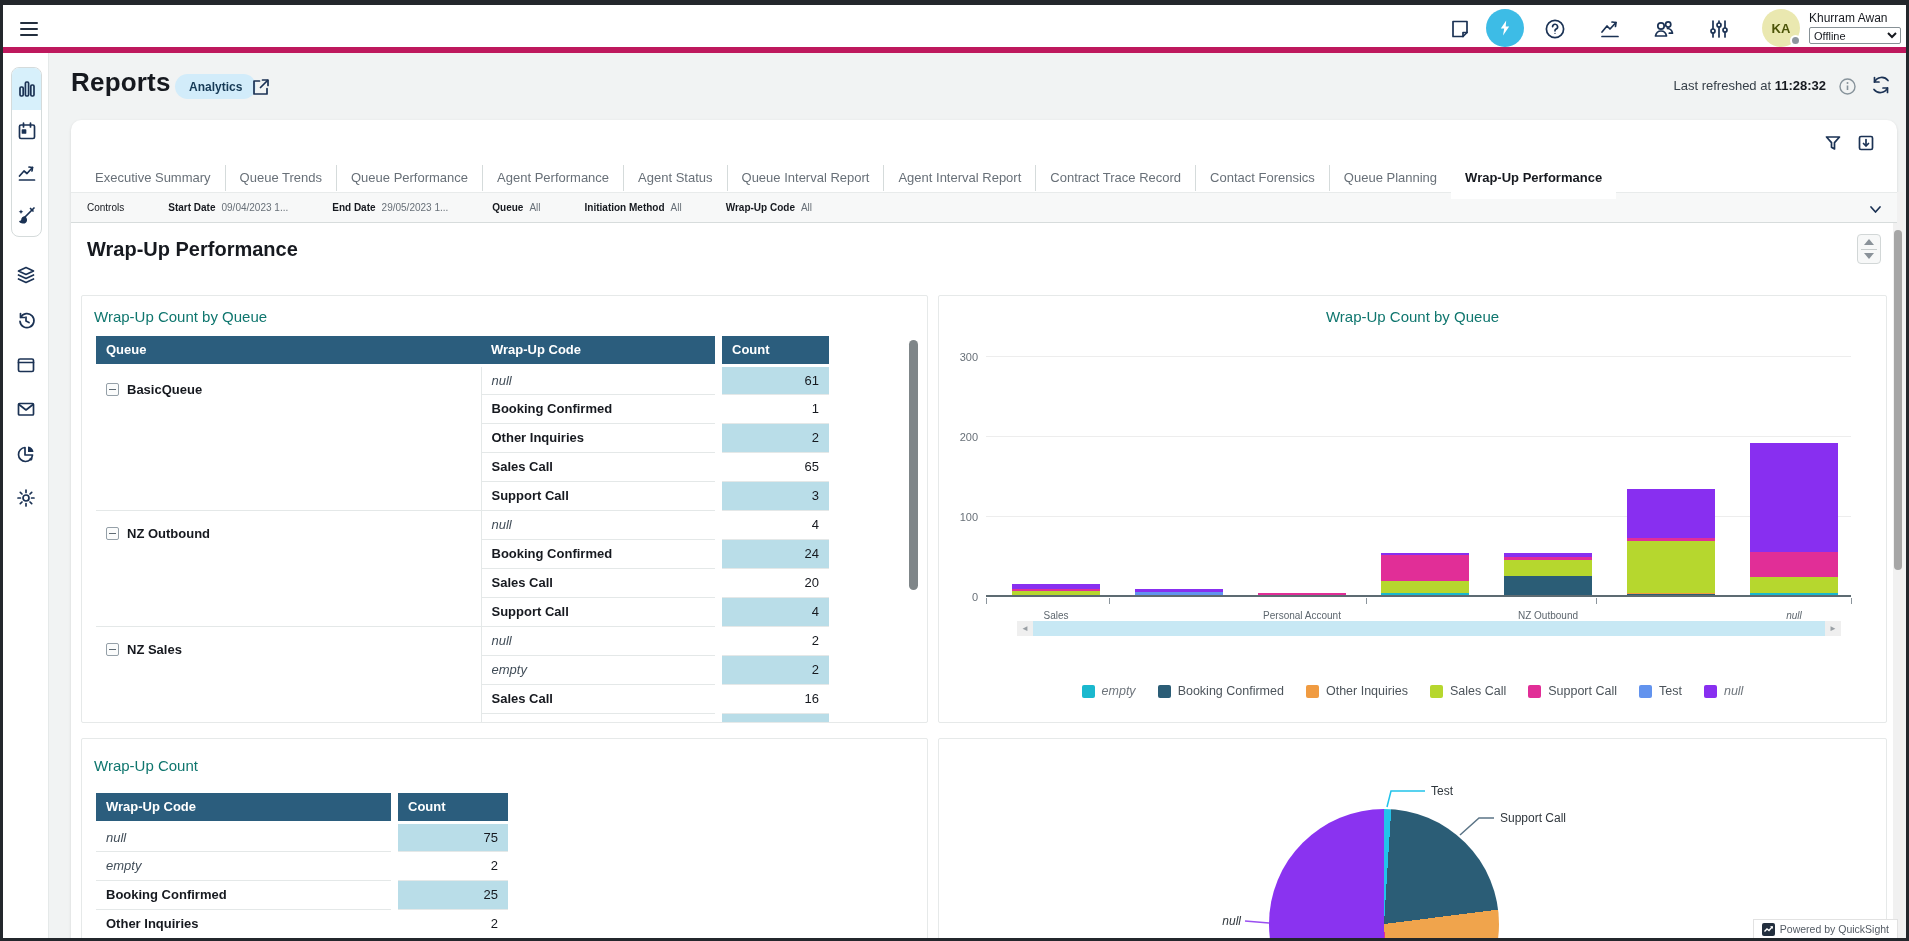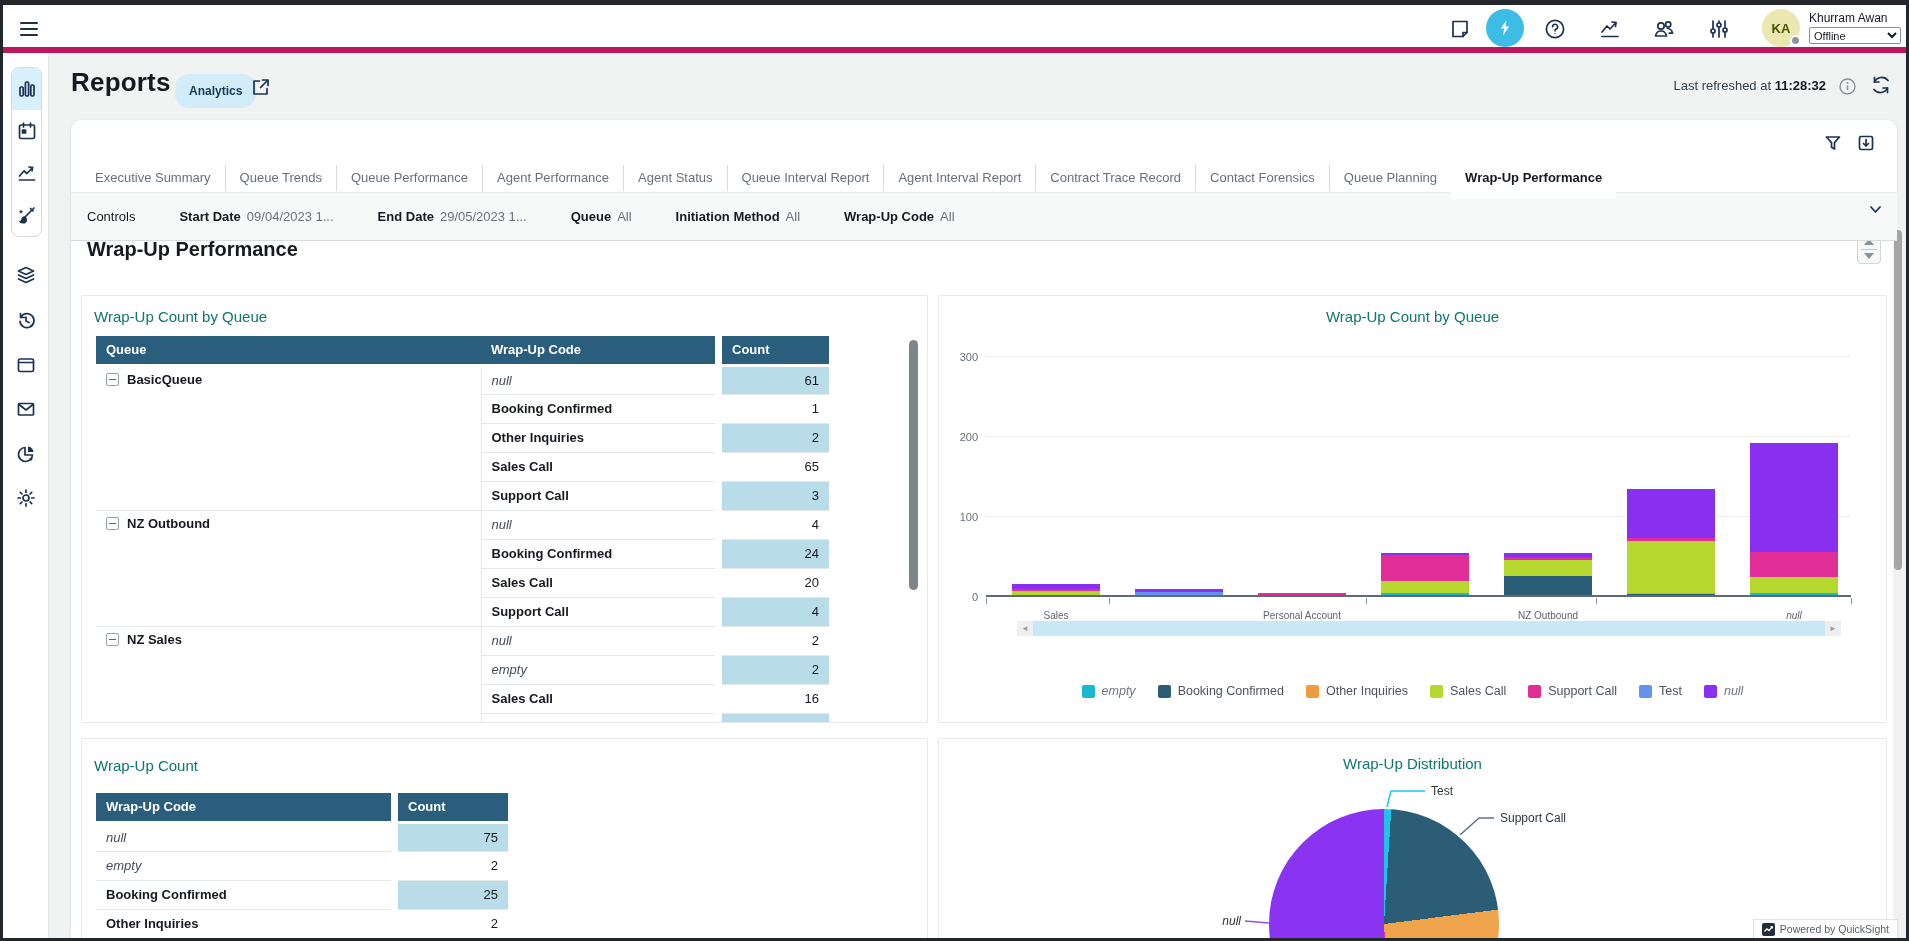--- a/index.html
+++ b/index.html
@@ -23,34 +23,34 @@
 
   
   .sidebar{position:absolute;left:0;top:48px;width:46px;bottom:0;background:#fff;border-right:1px solid #e5e9e9;z-index:7}
   .side-group{position:absolute;left:8px;top:14px;width:31px;border:1px solid #d5dbdb;border-radius:8px;background:#fff;overflow:hidden}
   .side-item{width:100%;height:42px;display:flex;align-items:center;justify-content:center;cursor:pointer}
   .side-item.active{background:#d7f0fb}
   .side-solo{position:absolute;left:13px;width:20px;height:20px;cursor:pointer}
 
   
   .h1{position:absolute;left:68px;top:62px;font-size:26px;font-weight:700;letter-spacing:.2px}
-  .badge{position:absolute;left:172px;top:69px;height:34px;padding:0 14px;border-radius:14px;background:#d2ecfa;
+  .badge{position:absolute;left:172px;top:69px;height:25px;padding:0 14px;border-radius:14px;background:#d2ecfa;
          color:#163a56;font-size:12px;font-weight:700;display:flex;align-items:center}
   .refresh-line{position:absolute;top:73px;right:80px;font-size:13px;color:#374049;white-space:nowrap}
   .refresh-line b{font-weight:700;color:#16191f}
 
   
   .card{position:absolute;left:68px;top:115px;width:1826px;height:826px;background:#fff;border-radius:10px 10px 0 0;
         box-shadow:0 1px 3px rgba(0,0,0,.12)}
   .tabs{position:absolute;left:10px;top:45px;right:40px;display:flex;z-index:3}
   .tabs li{list-style:none;padding:5px 14px 6px;font-size:13px;color:#687078;white-space:nowrap;cursor:pointer}
   .tabs li + li{border-left:1px solid #d5dbdb}
   .tabs li.active{font-weight:700;color:#16191f;background:#fff;border-left:none;margin-bottom:-8px;padding-bottom:14px;position:relative;z-index:4}
-  .controls{position:absolute;left:0;top:72px;right:0;height:49px;background:#f7f8f8;border-top:1px solid #e8ebeb;border-bottom:1px solid #d7dcdc;
-            display:flex;align-items:center;z-index:1;font-size:13px}
+  .controls{position:absolute;left:0;top:72px;right:0;height:31px;background:#f7f8f8;border-top:1px solid #e8ebeb;border-bottom:1px solid #d7dcdc;
+            display:flex;align-items:center;z-index:1;font-size:10px}
   .controls .clabel{margin-left:16px;color:#16191f}
   .cfilter{margin-left:44px;cursor:pointer;white-space:nowrap}
   .cfilter .fl{font-weight:700;color:#16191f}
   .cfilter .fv{color:#687078;margin-left:6px}
   .sheet-title{position:absolute;left:16px;top:118px;font-size:20px;font-weight:700}
   .spinner{position:absolute;right:16px;top:114px;width:24px;height:30px;border:1px solid #d2d7d7;border-radius:4px;background:#f7f8f8;
            display:flex;flex-direction:column;align-items:center;justify-content:space-evenly}
   .spinner .tri-u{width:0;height:0;border-left:5px solid transparent;border-right:5px solid transparent;border-bottom:6px solid #8a9299}
   .spinner .tri-d{width:0;height:0;border-left:5px solid transparent;border-right:5px solid transparent;border-top:6px solid #8a9299}
   .spinner .mid{width:16px;border-top:1px solid #c7cccc}
@@ -60,21 +60,21 @@
   .panel-title{position:absolute;top:12px;font-size:15px;color:#0f766e;font-weight:500}
 
   
   table.qs{border-collapse:collapse;font-size:13px;table-layout:fixed}
   .qs th{background:#2b5d7d;color:#fff;font-weight:700;text-align:left;padding:0 10px;height:29px;border-bottom:3px solid #fff}
   .qs th.num{}
   .qs th.gap,.qs td.gap{background:#fff !important;border:none;padding:0}
   .qs td{height:29px;padding:0 10px;border-bottom:1px solid #e4e8e8;background:#fff}
   .qs td.num{text-align:right;color:#16191f}
   .qs td.hl{background:#b9dde8}
-  .qs td.qcell{border-right:1px solid #e4e8e8;vertical-align:top;padding-top:5px;font-weight:700}
+  .qs td.qcell{border-right:1px solid #e4e8e8;vertical-align:top;padding-top:15px;font-weight:700}
   .qs td.code{font-weight:700}
   .qs td.it{font-weight:400;font-style:italic;color:#414d58}
   .collapse-box{display:inline-block;width:13px;height:13px;border:1px solid #95a0a8;border-radius:2px;background:#fbfcfc;
                 vertical-align:-2px;margin-right:8px;position:relative;cursor:pointer}
   .collapse-box::after{content:"";position:absolute;left:2px;right:2px;top:5px;border-top:1.5px solid #5f6b74}
   .tbl-scroll{position:absolute;width:9px;border-radius:5px;background:#7f8689;cursor:grab}
 
   
   .plot{position:absolute;left:47px;top:55px;width:865px;height:246px}
   .gridline{position:absolute;left:0;right:0;height:1px;background:#ededed}
@@ -536,21 +536,20 @@
                 <td class="code">Sales Call</td>
                 <td class="gap"></td>
                 <td class="num hl">106</td>
               </tr>
             </tbody>
           </table>
         </div>
     </div>
 
     <div class="panel" style="left:867px;top:618px;width:949px;height:300px;overflow:hidden">
-      <span class="panel-title" style="left:0;right:0;text-align:center;top:16px">Wrap-Up Distribution</span>
       <div class="pie" id="pie" style="background: conic-gradient(rgb(34, 195, 234) 0deg, rgb(34, 195, 234) 3.6deg, rgb(43, 93, 118) 3.6deg, rgb(43, 93, 118) 82.8deg, rgb(240, 164, 76) 82.8deg, rgb(240, 164, 76) 176.4deg, rgb(225, 46, 151) 176.4deg, rgb(225, 46, 151) 181.8deg, rgb(138, 51, 240) 181.8deg, rgb(138, 51, 240) 360deg);"></div>
       <svg class="abs" style="left:0;top:0" width="949" height="300">
         <polyline points="448,68 452,52 486,52" fill="none" stroke="#22c3ea" stroke-width="1.5"></polyline>
         <polyline points="521,96 540,79 555,79" fill="none" stroke="#5b7486" stroke-width="1.5"></polyline>
         <polyline points="306,182 330,184" fill="none" stroke="#9a4ff0" stroke-width="1.5"></polyline>
       </svg>
       <span class="pie-label" style="left:492px;top:45px">Test</span>
       <span class="pie-label" style="left:561px;top:72px">Support Call</span>
       <span class="pie-label it" style="left:262px;top:175px;width:40px;text-align:right">null</span>
     </div>

